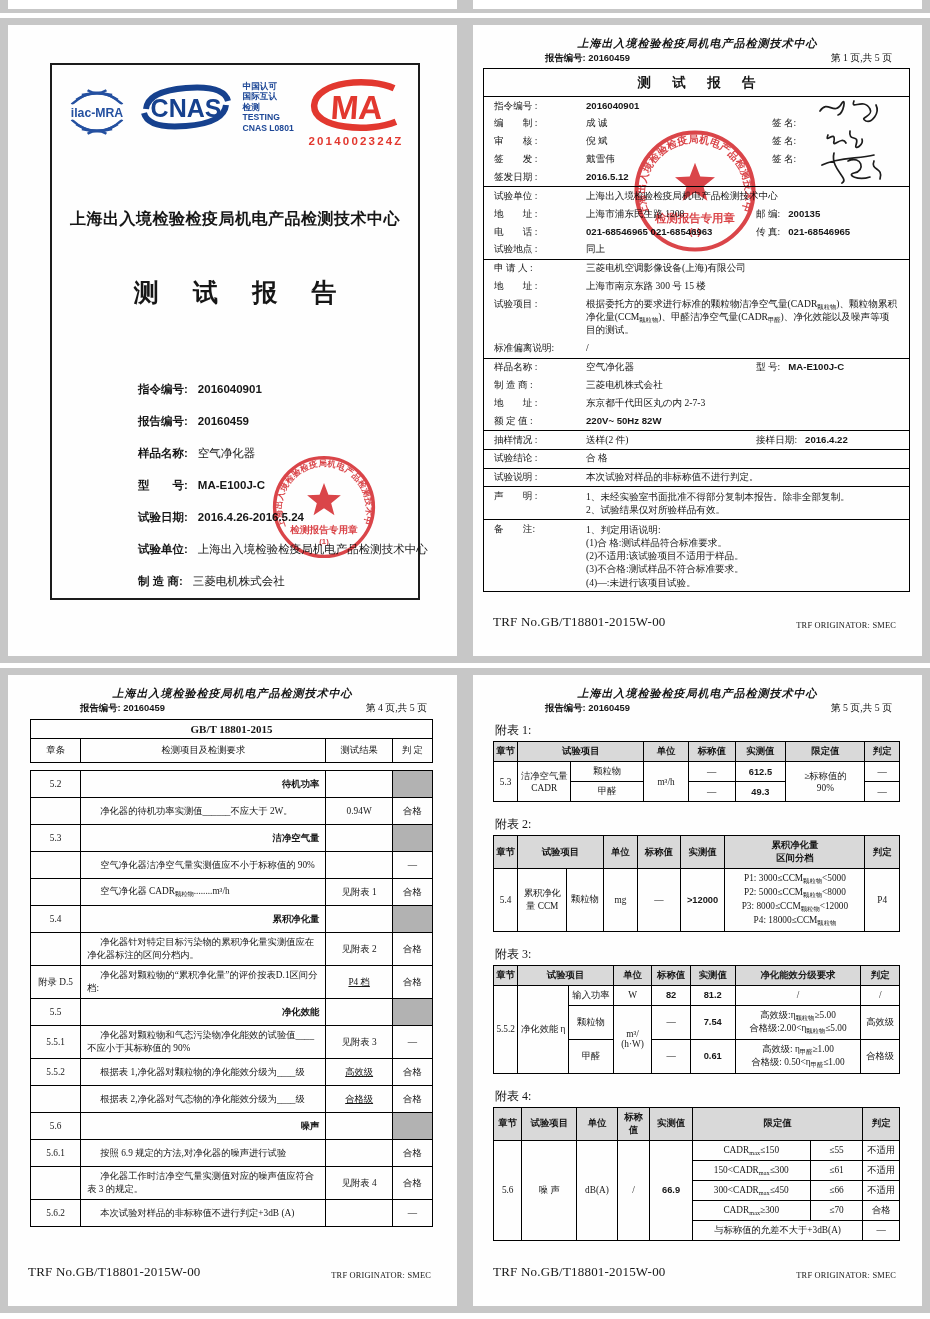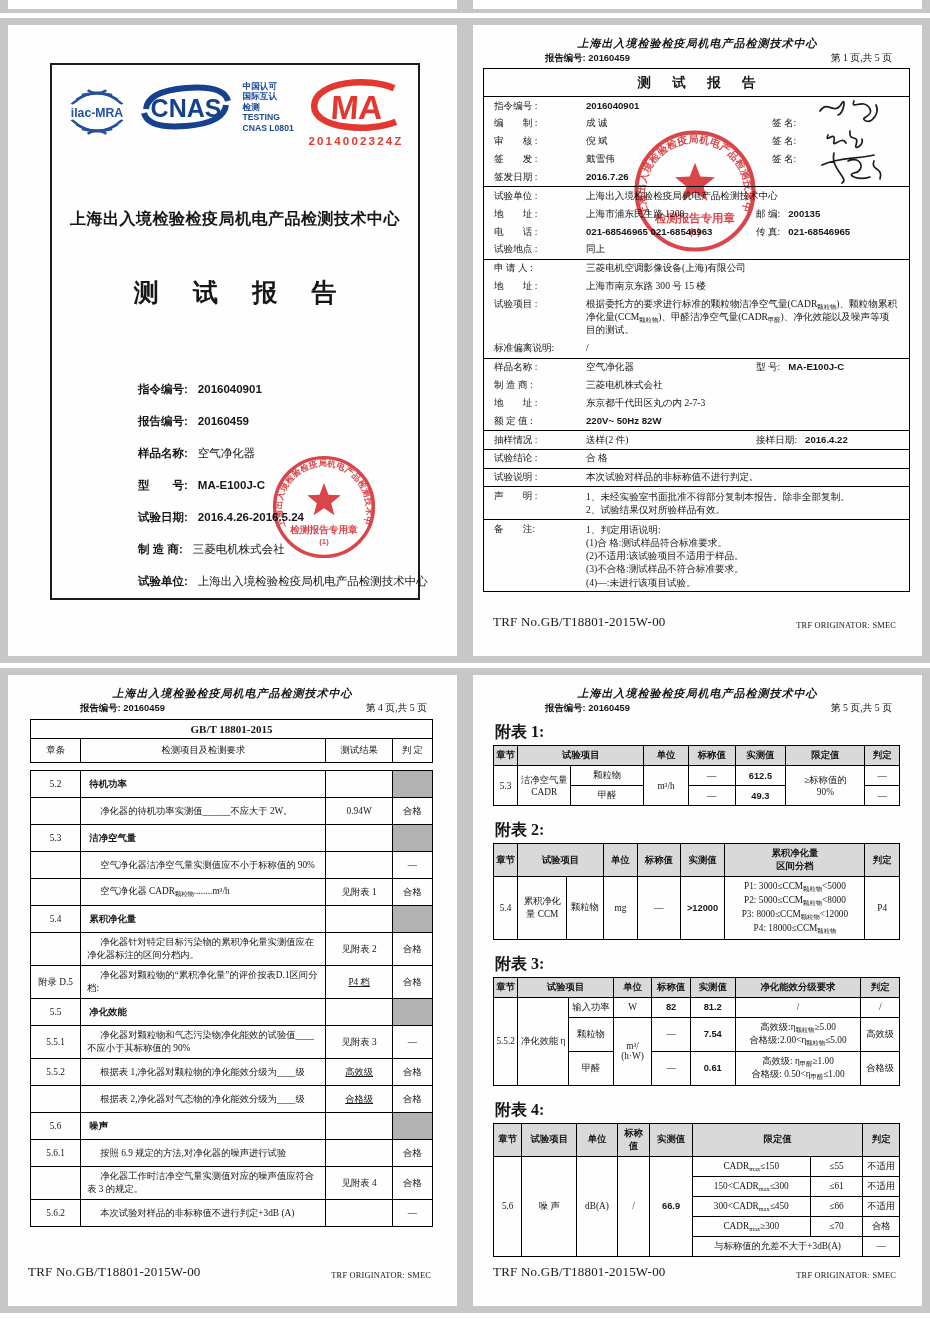--- a/index.html
+++ b/index.html
@@ -56,28 +56,28 @@
   table{border-collapse:collapse;width:100%;table-layout:fixed;}
   .bt{border:1.6px solid #000;}
   .bt td{border:1px solid #000;font-size:9.3px;padding:2px 3px;vertical-align:middle;}
   .t3h td{text-align:center;}
   .t3h .std{font-weight:bold;font-size:11px;padding:3px 0;}
   .t3h .colh td{padding:5px 2px;}
   .p3-gap{height:7px;}
   .t3c td{height:20px;}
   .t3c .c1{text-align:center;}
   .t3c .c2{text-align:left;padding:3px 6px;text-indent:1.4em;}
-  .t3c .c2.secname{font-weight:bold;font-family:Liberation Serif, serif;text-indent:0;padding-left:8px;font-size:9.4px;}
+  .t3c .c2.secname{font-weight:bold;font-family:Liberation Serif, serif;text-indent:0;padding-left:8px;font-size:9.4px;text-align:right;}
   .t3c .c3,.t3c .c4{text-align:center;}
   .gj{background:#b2b2b2;}
   .und{text-decoration:underline;}
 
   
   .p4-wrap{margin:4px 22px 0 20px;}
-  .tbl-label{font-weight:bold;font-size:16px;margin:7px 0 2px 2px;}
+  .tbl-label{font-weight:normal;font-size:12px;margin:7px 0 2px 2px;}
   .a-tbl td{border:1px solid #000;font-size:9.3px;text-align:center;padding:3px 2px;vertical-align:middle;}
   .a-tbl{border:1.6px solid #000;}
   .a-tbl .hd{background:#d9d9d9;font-weight:bold;font-family:"Liberation Sans",sans-serif;font-size:9.4px;}
   .binlines div{line-height:1.5;white-space:nowrap;}
   .req2 div{line-height:1.45;white-space:nowrap;}
 
   svg text{font-family:"Liberation Sans",sans-serif;}
 </style>
 </head>
 <body>
@@ -144,22 +144,22 @@
 
           <div class="cover-org">上海出入境检验检疫局机电产品检测技术中心</div>
           <div class="cover-title">测 试 报 告</div>
 
           <div class="p1-fields">
             <div class="f"><span class="pl">指令编号:</span><span class="pv">2016040901</span></div>
             <div class="f"><span class="pl">报告编号:</span><span class="pv">20160459</span></div>
             <div class="f"><span class="pl">样品名称:</span><span class="pv">空气净化器</span></div>
             <div class="f"><span class="pl">型　　号:</span><span class="pv">MA-E100J-C</span></div>
             <div class="f"><span class="pl">试验日期:</span><span class="pv">2016.4.26-2016.5.24</span></div>
+            <div class="f"><span class="pl">试验单位:</span><span class="pv">上海出入境检验检疫局机电产品检测技术中心</span></div>
             <div class="f"><span class="pl">制 造 商:</span><span class="pv">三菱电机株式会社</span></div>
-            <div class="f"><span class="pl">试验单位:</span><span class="pv">上海出入境检验检疫局机电产品检测技术中心</span></div>
           </div>
         </div>
 
         <svg class="stamp" style="left:262px;top:428px;" width="108" height="108" viewBox="0 0 140 140">
           <circle cx="70" cy="70" r="64" fill="none" stroke="#d5262b" stroke-width="4.5"></circle>
           <defs>
               <path id="arc1" d="M 20,95 A 55 55 0 1 1 120,95"></path>
             </defs>
           <text font-size="11" fill="#d5262b" font-weight="bold" letter-spacing="0.4"><textPath href="#arc1">上海出入境检验检疫局机电产品检测技术中心</textPath></text>
           <polygon fill="#d5262b" transform="translate(70,62) scale(1.15)" points="0,-20 5,-6.9 19,-6.2 8.08,2.63 11.76,16.18 0,8.5 -11.76,16.18 -8.08,2.63 -19,-6.2 -5,-6.9"></polygon>
@@ -194,21 +194,21 @@
               <span class="val">倪  斌</span>
               <span class="siglab">签  名:</span>
             </div>
           <div class="prow">
               <span class="lab">签　　发 :</span>
               <span class="val">戴雪伟</span>
               <span class="siglab">签  名:</span>
             </div>
           <div class="prow">
               <span class="lab">签发日期 :</span>
-              <span class="val num">2016.7.26</span>
+              <span class="val num">2016.5.12</span>
             </div>
 
           <div class="prow sec">
               <span class="lab">试验单位 :</span>
               <span class="val">上海出入境检验检疫局机电产品检测技术中心</span>
             </div>
           <div class="prow">
               <span class="lab">地　　址 :</span>
               <span class="val">上海市浦东民生路 1208</span>
             <span class="rpair"><span>邮  编:</span><span class="rv num">200135</span></span>

